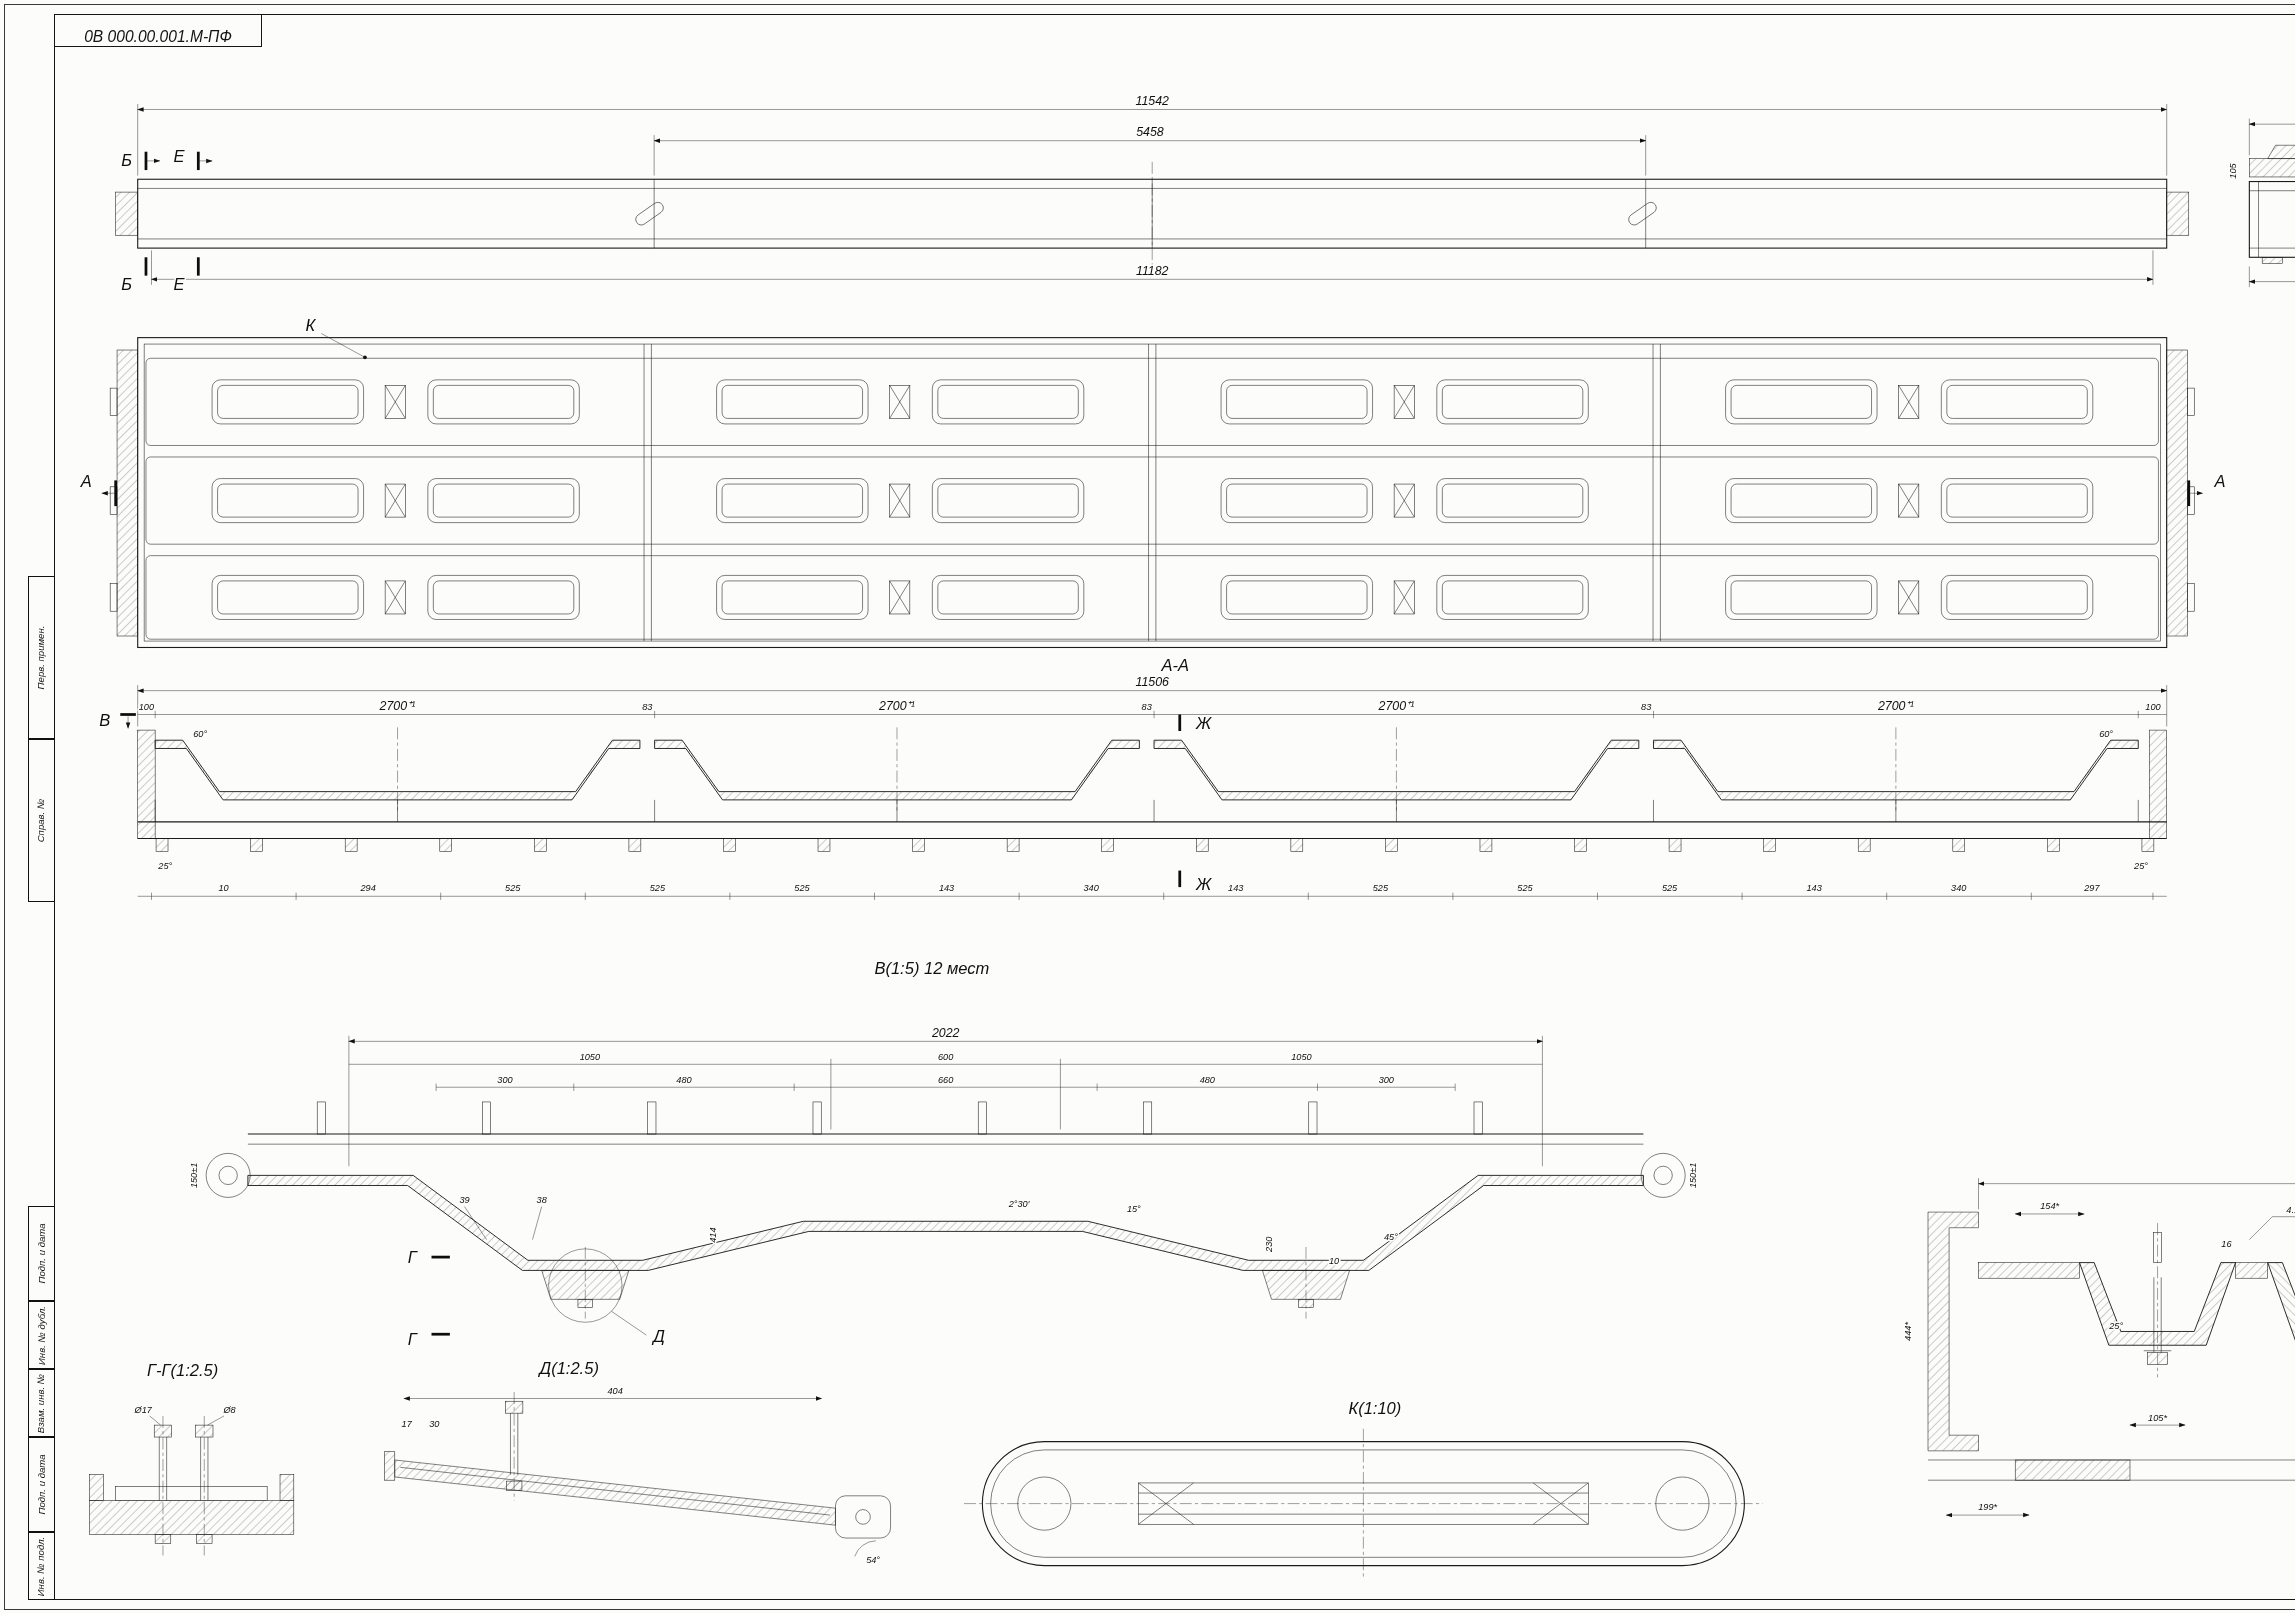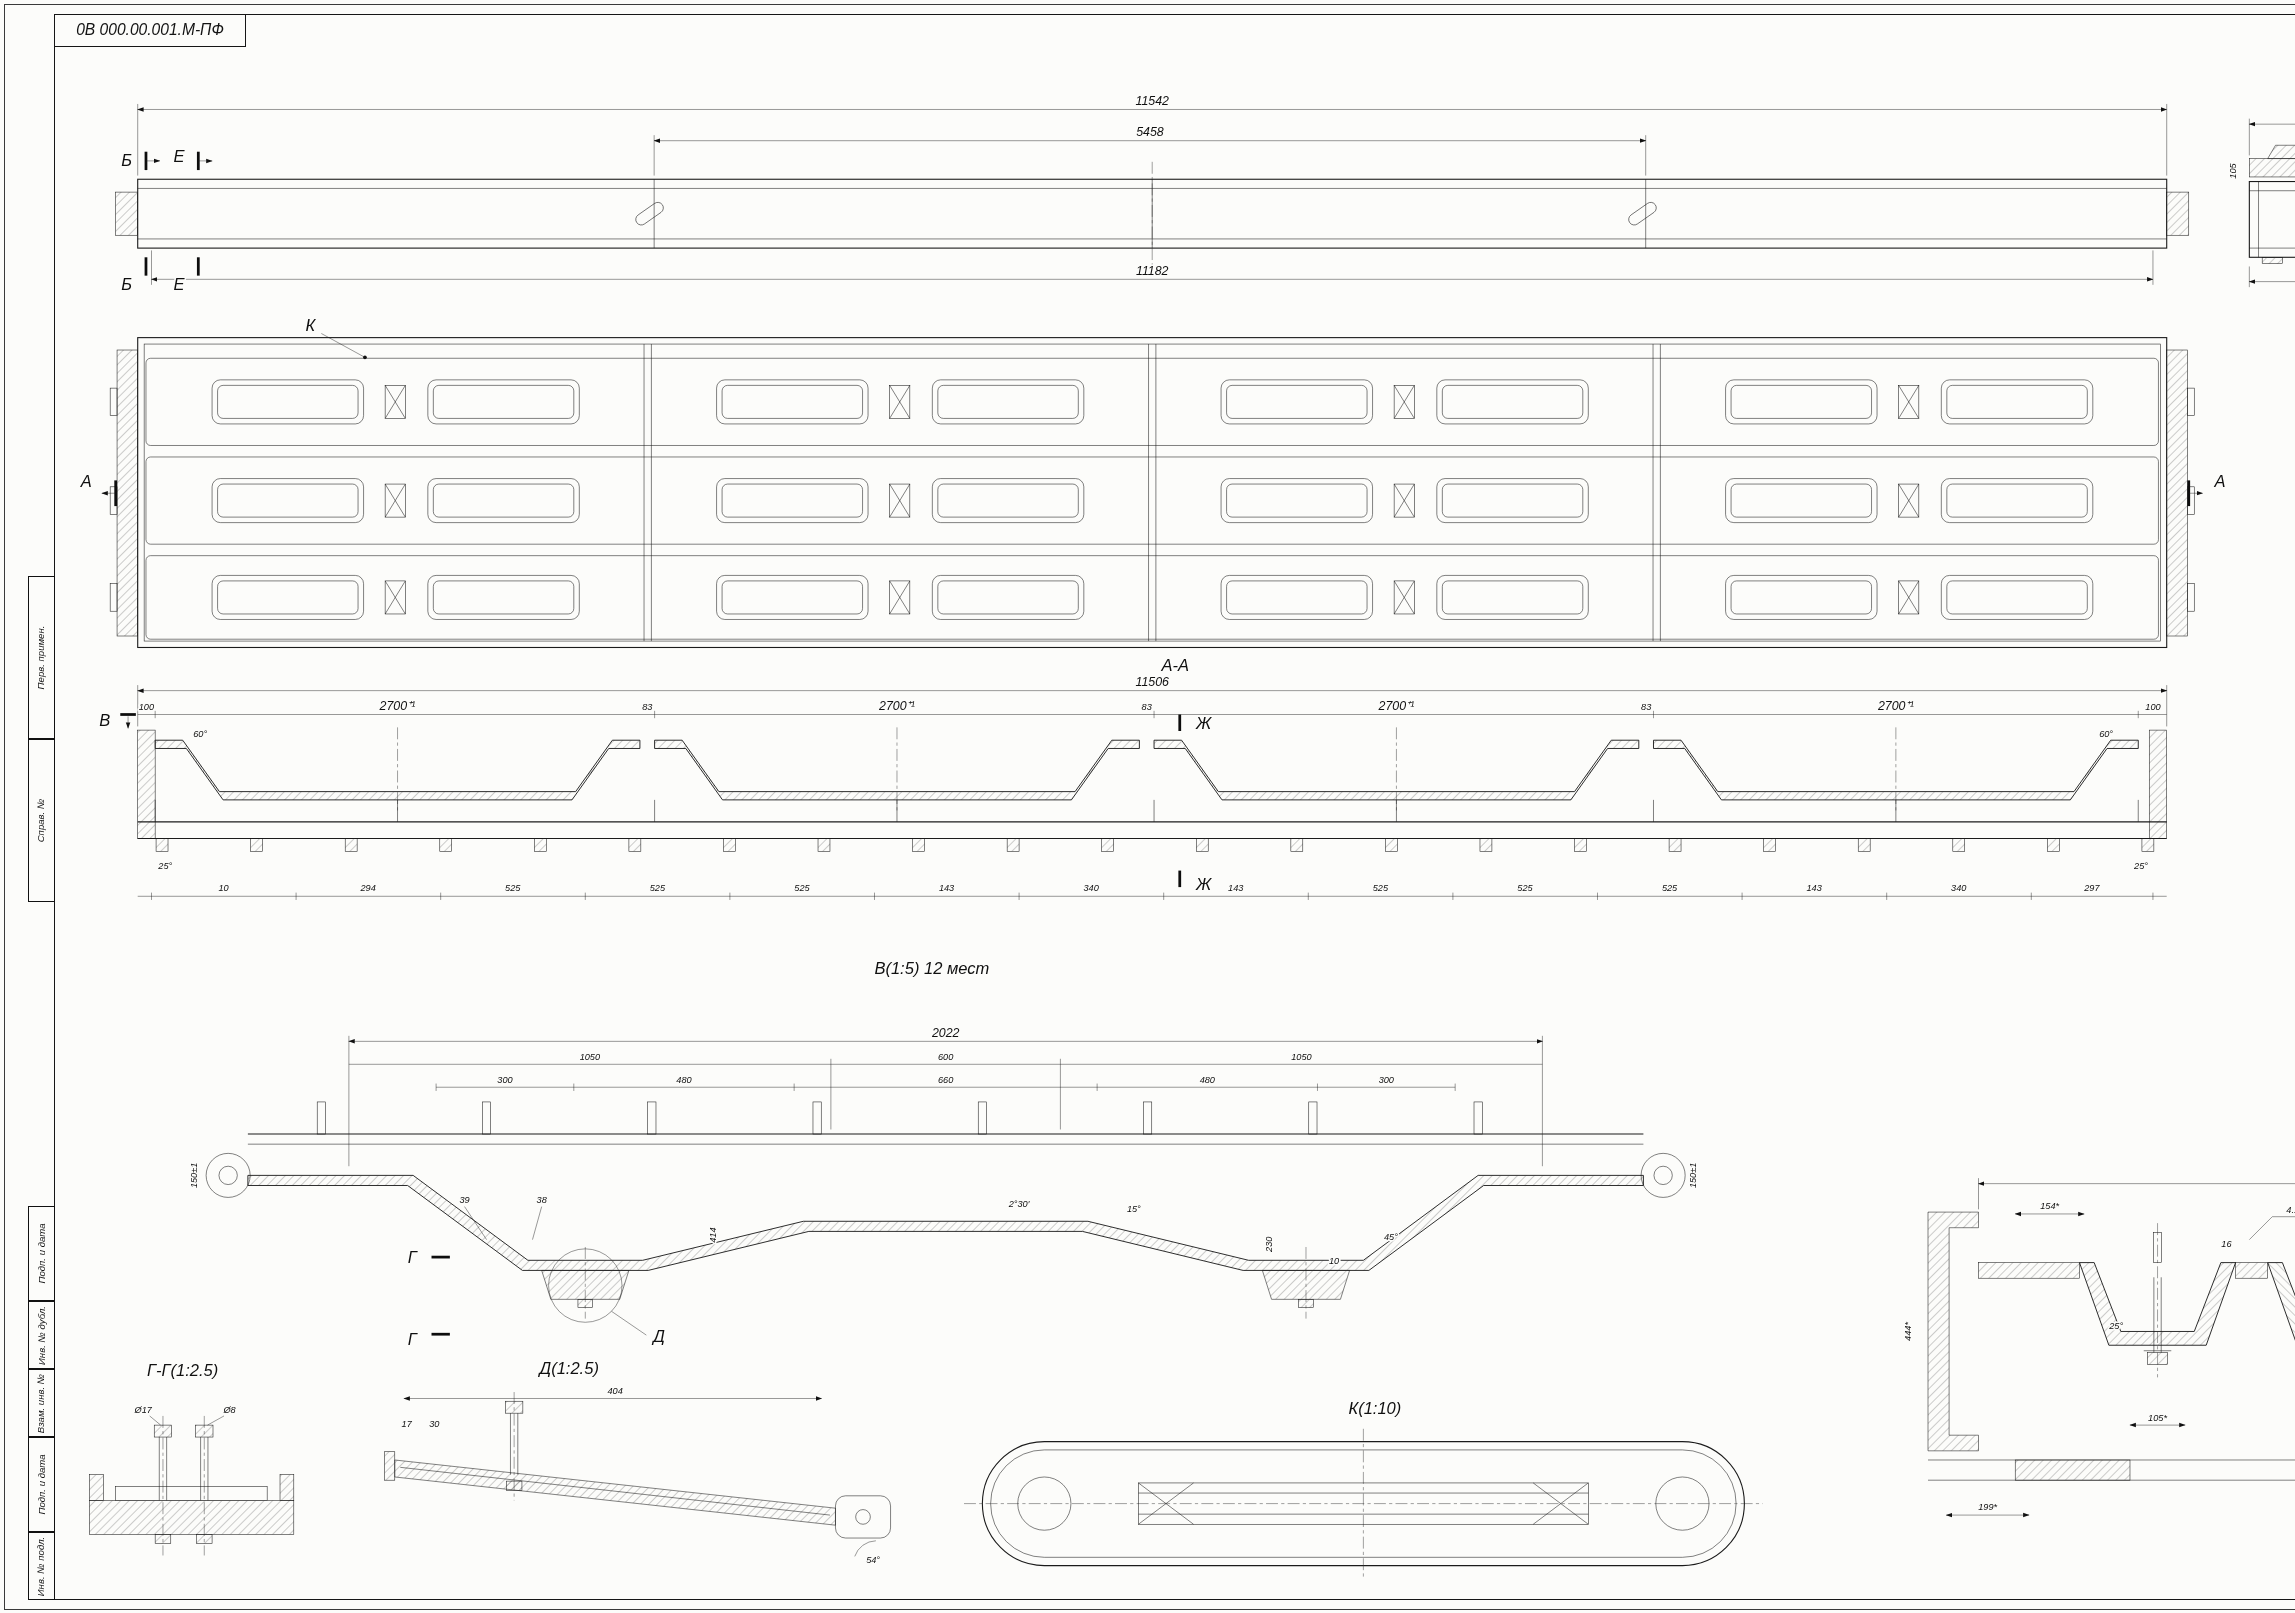--- a/index.html
+++ b/index.html
@@ -1,22 +1,22 @@
 <!DOCTYPE html>
 <html style="font-size:7.3px"><head>
 <meta charset="utf-8">
 <style>
   *{box-sizing:border-box}
   html,body{margin:0;padding:0;width:3419px;height:1614px;background:#efeeea}
   .sheet{position:absolute;left:0;top:0;width:3419px;height:1614px;background:#fcfcfa;
          font-family:"Liberation Sans",sans-serif;color:#141414}
   .outer{position:absolute;left:3.7px;top:3.7px;right:3.7px;bottom:3.7px;border:0.9px solid #3a3a3a}
   .frame{position:absolute;left:54px;top:13.8px;width:3351px;height:1586px;border:1.4px solid #161616}
-  .stamp{position:absolute;left:54px;top:13.8px;width:192px;height:33px;border:1.4px solid #161616;
-         display:flex;align-items:center;justify-content:center;font-style:italic;font-size:15.6px}
+  .stamp{position:absolute;left:54px;top:13.8px;width:208px;height:33px;border:1.4px solid #161616;
+         display:flex;align-items:flex-end;justify-content:center;font-style:italic;font-size:15.6px}
   svg.cad{position:absolute;left:0;top:0}
   .ln{stroke:#1b1b1b;stroke-width:2.4;fill:none}
   .lnw{stroke:#1b1b1b;stroke-width:2.4;fill:#fcfcfa}
   .tn{stroke:#1b1b1b;stroke-width:1.2;fill:none}
   .tnw{stroke:#1b1b1b;stroke-width:1.2;fill:#fcfcfa}
   .thk{stroke:#0d0d0d;stroke-width:6;fill:none}
   .cl{stroke:#333;stroke-width:1;stroke-dasharray:26 7 7 7;fill:none}
   .dm{stroke:#222;stroke-width:1;fill:none}
   .band{fill:url(#h1);stroke:#1b1b1b;stroke-width:2}
   .band2{fill:url(#h2);stroke:#1b1b1b;stroke-width:2}

